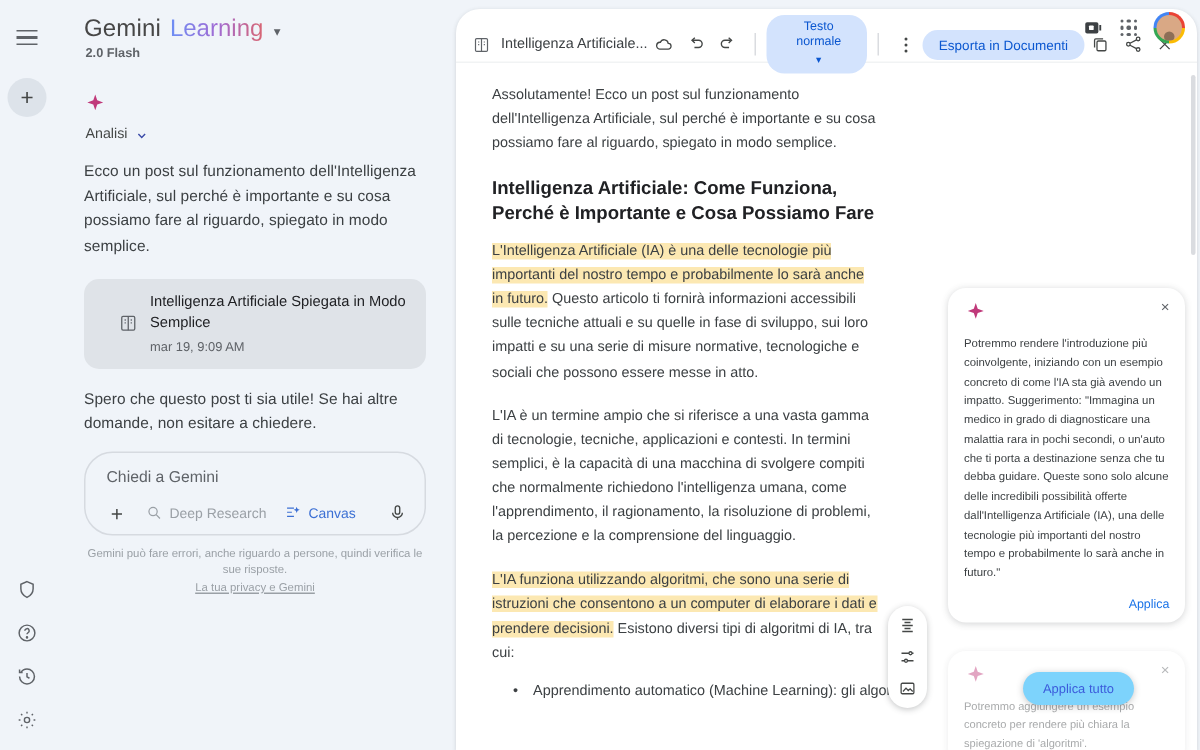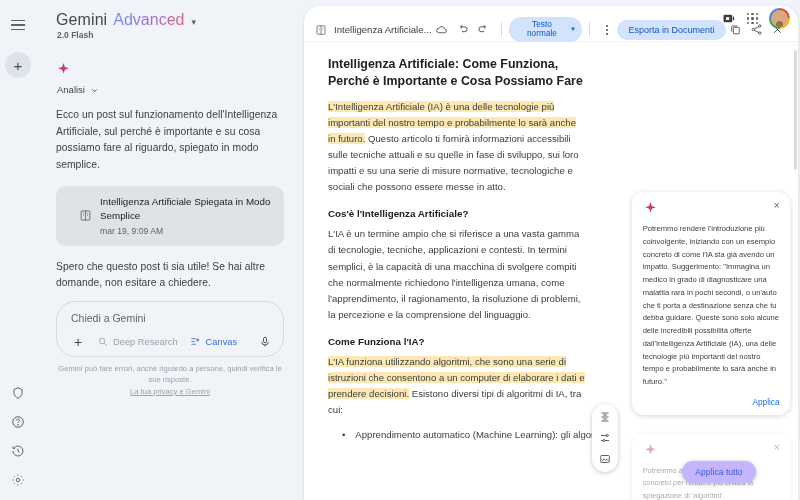--- a/index.html
+++ b/index.html
@@ -105,21 +105,21 @@
   .tb-doc-ico { width:12px; height:12px; color:#5f6368; flex:0 0 12px; }
   .tb-title { font-size: 9.6px; color:#3c4043; margin-left:7px; white-space:nowrap; }
   .tb-gap { flex:1; }
   .tb-ico { width: 22px; height: 22px; display:flex; align-items:center; justify-content:center; color:#444746; }
   .tb-ico svg { width: 13px; height: 13px; }
   .tb-sep { width:1px; height:15px; background:#dadce0; margin: 0 7px; }
   .style-pill {
     background:#d3e3fd; color:#0b57d0; border-radius: 12px;
     font-size: 8.3px; line-height: 1.12; text-align:center;
     padding: 3px 7px 4px 9px; display:flex; align-items:center; gap:5px;
-    min-width: 64px; justify-content:center;
+    min-width: 64px; justify-content:center;flex-direction:column;
   }
   .style-pill .lbl { display:block; }
   .style-pill .cv { font-size:7px; }
   .kebab { width: 16px; display:flex; flex-direction:column; align-items:center; gap:2px; }
   .kebab i { width:2px; height:2px; border-radius:50%; background:#444746; display:block; }
   .export-pill {
     background:#d3e3fd; color:#0b57d0; border-radius: 12px;
     font-size: 9px; padding: 5px 11px; white-space:nowrap;
   }
 
@@ -150,22 +150,22 @@
     padding: 9px 10px 8px 11px; z-index: 6;
   }
   .sug-top { display:flex; align-items:flex-start; justify-content:space-between; margin-bottom: 7px; }
   .sug-x { font-size: 10px; color:#5f6368; line-height:1; }
   .sug-text { font-size: 7.6px; line-height: 1.68; color:#3c4043; }
   .sug-apply { text-align:right; margin-top: 8px; font-size: 8.3px; color:#1a73e8; }
   #sugCard1 { top: 186px; }
   #sugCard2 { top: 428px; opacity: .45; }
   #sugCard2 .sug-text { font-size: 7.4px; }
   .apply-all {
-    position:absolute; right: 42px; top: 455px; z-index: 9;
-    background:#c4b5fd; border-radius: 14px; box-shadow: 0 1px 5px rgba(60,64,67,.3);
+    position:absolute; right: 42px; top: 442px; z-index: 9;
+    background:#7dd3fc; border-radius: 14px; box-shadow: 0 1px 5px rgba(60,64,67,.3);
     padding: 6px 13px; font-size: 8.6px; color:#3b5bdb; white-space:nowrap;
   }
   .scrollbar {
     position:absolute; right: 1px; top: 44px; width: 3px; height: 120px;
     background:#dadce0; border-radius: 2px; z-index: 4;
   }
 
   
   .topright { position:absolute; right: 10px; top: 8px; display:flex; align-items:center; gap: 11px; z-index: 20; }
   .tr-ico { width:15px; height:15px; color:#3c4043; }
@@ -217,21 +217,21 @@
           </svg>
       </div>
     </div>
   </div>
 
   <div class="chat">
 
     <div>
       <div class="brand">
         <span class="brand-name">Gemini</span>
-        <span class="brand-adv grad">Advanced</span>
+        <span class="brand-adv grad">Learning</span>
         <span class="brand-caret">▾</span>
       </div>
       <div class="brand-sub">2.0 Flash</div>
     </div>
 
     <div class="chat-scroll">
 
       <svg class="spark" viewBox="0 0 24 24">
         <path d="M12 1.5l2.1 6.3L20.5 10l-6.4 2.2L12 18.5l-2.1-6.3L3.5 10l6.4-2.2z" fill="#c0397a"></path>
       </svg>
@@ -366,25 +366,24 @@
             </svg>
         </div>
         <div class="tb-ico">
           <svg viewBox="0 0 24 24" fill="none" stroke="currentColor" stroke-width="1.7">
               <path d="M6 6l12 12M18 6L6 18"></path>
             </svg>
         </div>
       </div>
 
       <div class="doc-body">
+        <p class="d-p">Assolutamente! Ecco un post sul funzionamento dell'Intelligenza Artificiale, sul perché è importante e su cosa possiamo fare al riguardo, spiegato in modo semplice.</p>
         <h1 class="d-h1">Intelligenza Artificiale: Come Funziona, Perché è Importante e Cosa Possiamo Fare</h1>
         <p class="d-p"><span class="hl">L'Intelligenza Artificiale (IA) è una delle tecnologie più importanti del nostro tempo e probabilmente lo sarà anche in futuro.</span><span> Questo articolo ti fornirà informazioni accessibili sulle tecniche attuali e su quelle in fase di sviluppo, sui loro impatti e su una serie di misure normative, tecnologiche e sociali che possono essere messe in atto.</span></p>
-        <h2 class="d-h2">Cos'è l'Intelligenza Artificiale?</h2>
         <p class="d-p">L'IA è un termine ampio che si riferisce a una vasta gamma di tecnologie, tecniche, applicazioni e contesti. In termini semplici, è la capacità di una macchina di svolgere compiti che normalmente richiedono l'intelligenza umana, come l'apprendimento, il ragionamento, la risoluzione di problemi, la percezione e la comprensione del linguaggio.</p>
-        <h2 class="d-h2">Come Funziona l'IA?</h2>
         <p class="d-p" style="margin-bottom:9px;"><span class="hl">L'IA funziona utilizzando algoritmi, che sono una serie di istruzioni che consentono a un computer di elaborare i dati e prendere decisioni.</span><span> Esistono diversi tipi di algoritmi di IA, tra cui:</span></p>
         <div class="d-li">
           <span class="bullet">•</span>
           <span>Apprendimento automatico (Machine Learning): gli algoritmi</span>
         </div>
       </div>
 
       <div class="scrollbar"></div>
 
       <div class="vtools">

